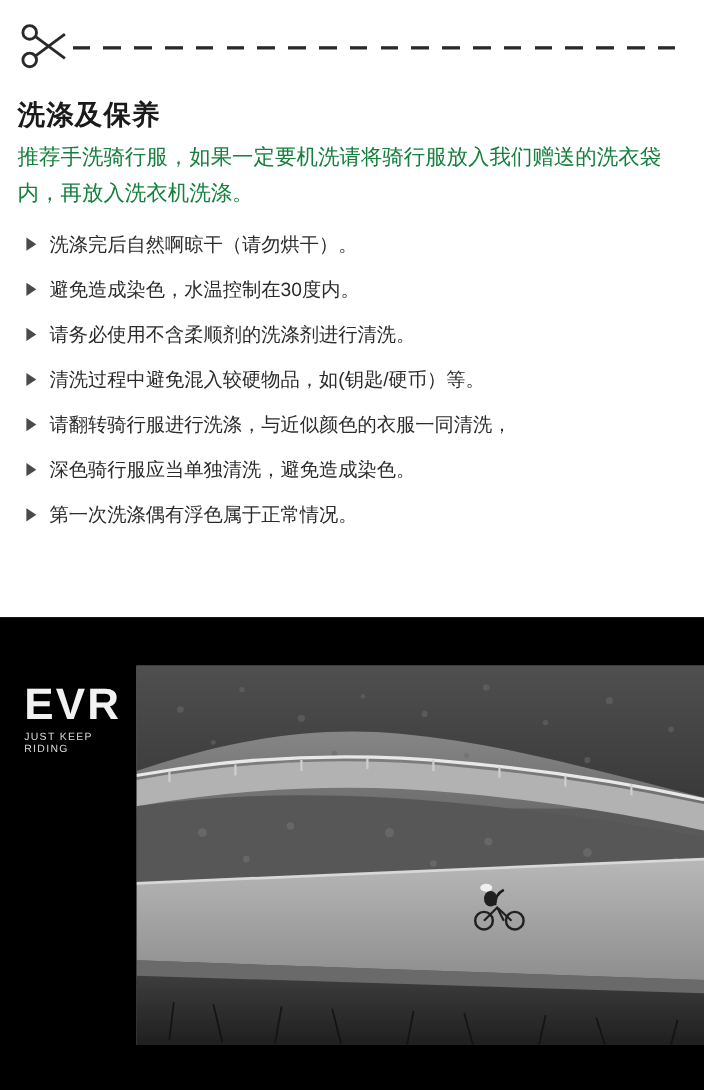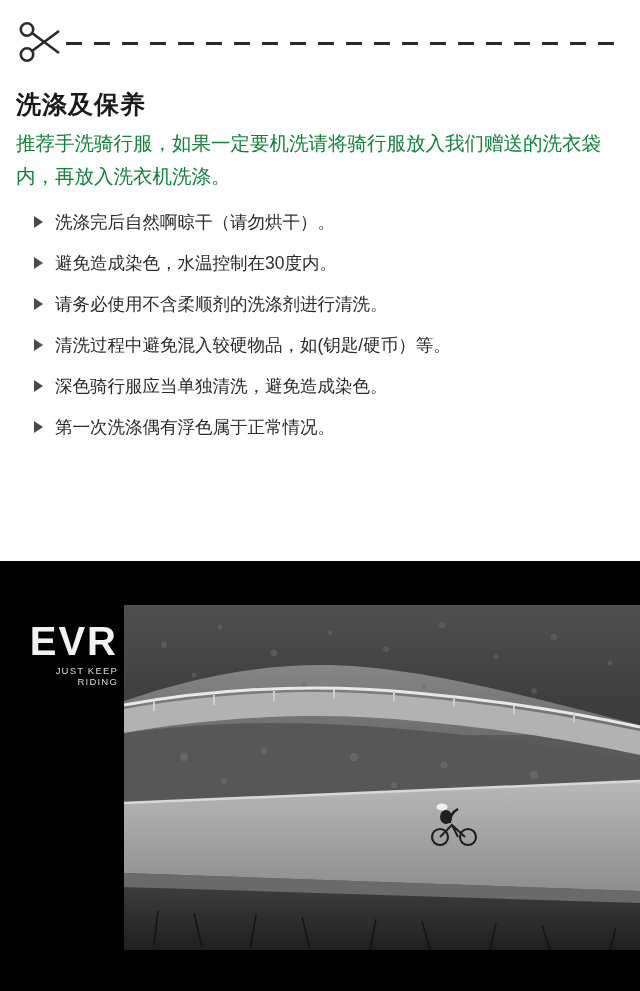--- a/index.html
+++ b/index.html
@@ -74,21 +74,21 @@
     font-size: 19.5px;
     line-height: 33px;
     color: #15803d;
     margin: 0 0 18px 0;
     max-width: 585px;
   }
 
   
   .bullets {
     list-style: none;
-    margin: 10px;
+    margin: 0;
     padding: 0 0 0 8px;
   }
   .bullets li {
     display: flex;
     align-items: flex-start;
     font-size: 17.5px;
     line-height: 22px;
     color: #2b2b2b;
     margin-bottom: 19px;
   }
@@ -108,21 +108,20 @@
 
   
   .photo-block {
     position: absolute;
     left: 0;
     top: 561px;
     width: 640px;
     height: 430px;
     background: #000000;
     overflow: hidden;
-    text-align: right;
   }
   .brand {
     position: absolute;
     left: 22px;
     top: 60px;
     width: 96px;
     color: #f2f2f2;
   }
   .brand-mark {
     font-size: 40px;
@@ -183,20 +182,24 @@
         <span class="tri"></span>
         <span class="bullet-text">避免造成染色，水温控制在30度内。</span>
       </li>
       <li>
         <span class="tri"></span>
         <span class="bullet-text">请务必使用不含柔顺剂的洗涤剂进行清洗。</span>
       </li>
       <li>
         <span class="tri"></span>
         <span class="bullet-text">清洗过程中避免混入较硬物品，如(钥匙/硬币）等。</span>
+      </li>
+      <li>
+        <span class="tri"></span>
+        <span class="bullet-text">请翻转骑行服进行洗涤，与近似颜色的衣服一同清洗，</span>
       </li>
       <li>
         <span class="tri"></span>
         <span class="bullet-text">深色骑行服应当单独清洗，避免造成染色。</span>
       </li>
       <li>
         <span class="tri"></span>
         <span class="bullet-text">第一次洗涤偶有浮色属于正常情况。</span>
       </li>
     </ul>

